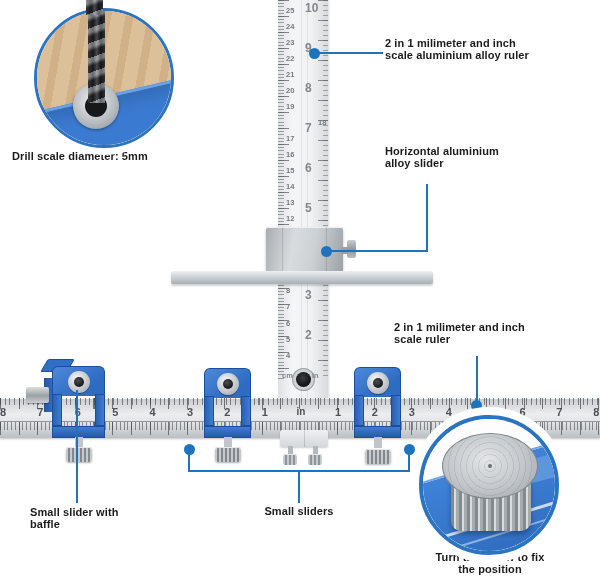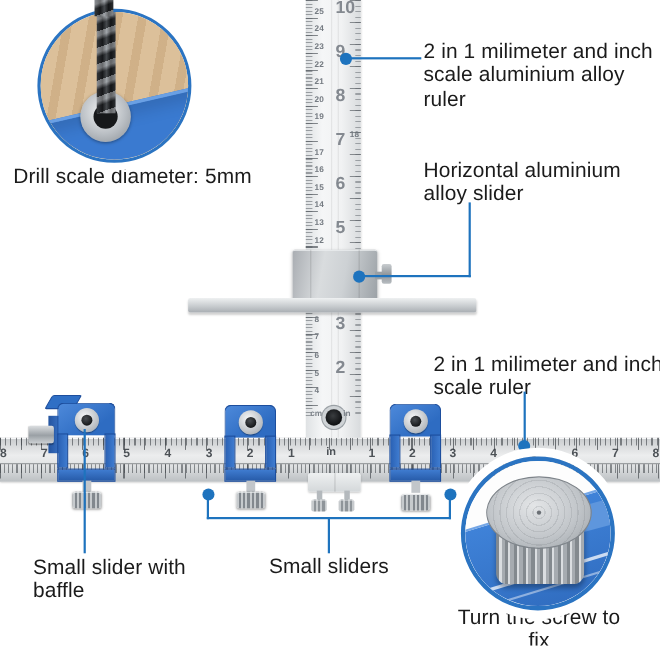--- a/index.html
+++ b/index.html
@@ -1,20 +1,20 @@
 <!DOCTYPE html>
 <html><head>
 <meta charset="utf-8">
 <style>
   html,body{margin:0;padding:0;background:#fff;}
   .stage{position:relative;width:600px;height:587px;background:#fff;overflow:hidden;
          font-family:"Liberation Sans",sans-serif;}
 
   
-  .label{position:absolute;color:#1b1b1b;font-weight:400;font-size:19px;line-height:1.12;
+  .label{position:absolute;color:#1b1b1b;font-weight:700;font-size:11px;line-height:1.12;
          white-space:pre-line;letter-spacing:.1px;}
   .label.center{text-align:center;}
 
   
   .lead{position:absolute;background:#1e73be;z-index:40;}
   .dot{position:absolute;width:11px;height:11px;border-radius:50%;background:#1e73be;z-index:41;}
 
   
   .vruler{position:absolute;left:278px;top:0;width:50px;height:398px;z-index:10;
           background:linear-gradient(to right,#dfe2e4,#f5f6f7 30%,#f1f2f3 65%,#d8dbdd);
@@ -23,21 +23,21 @@
   .vt-fine-l{position:absolute;left:0;top:0;bottom:18px;width:6px;
      background:repeating-linear-gradient(to bottom,rgba(90,96,102,.55) 0 1px,transparent 1px 3.2px);}
   .vt-med-l{position:absolute;left:0;top:0;bottom:18px;width:11px;
      background:repeating-linear-gradient(to bottom,rgba(70,76,82,.65) 0 1px,transparent 1px 16px);}
   .vt-fine-r{position:absolute;right:0;top:0;bottom:18px;width:5px;
      background:repeating-linear-gradient(to bottom,rgba(90,96,102,.5) 0 1px,transparent 1px 5px);}
   .vt-med-r{position:absolute;right:0;top:0;bottom:18px;width:10px;
      background:repeating-linear-gradient(to bottom,rgba(70,76,82,.6) 0 1px,transparent 1px 20px);}
   .vnum-cm{position:absolute;left:8px;width:12px;font-size:7.5px;color:rgba(110,116,123,.95);
            font-weight:700;text-align:left;transform:translateY(-50%);}
-  .vnum-in{position:absolute;left:27px;width:14px;font-size:16px;color:rgba(125,131,138,.95);
+  .vnum-in{position:absolute;left:27px;width:14px;font-size:12px;color:rgba(125,131,138,.95);
            font-weight:700;transform:translateY(-50%);}
   .vruler .hole{position:absolute;left:18px;top:372px;width:15px;height:15px;border-radius:50%;
         background:radial-gradient(circle at 45% 40%,#3a3d40,#121416 65%);
         box-shadow:0 0 0 3px #cfd3d6,0 0 0 4px #9aa0a5;}
   .vunit{position:absolute;font-size:7.5px;font-weight:700;color:#7d838a;top:371px;}
 
   
   .vblock{position:absolute;left:266px;top:227px;width:77px;height:51px;z-index:14;border-radius:2px;
      background:linear-gradient(100deg,#a9adb2,#d9dcde 35%,#cdd1d4 60%,#9aa0a5);
      box-shadow:inset 0 1px 0 #eceeef,0 2px 3px rgba(0,0,0,.25);}

